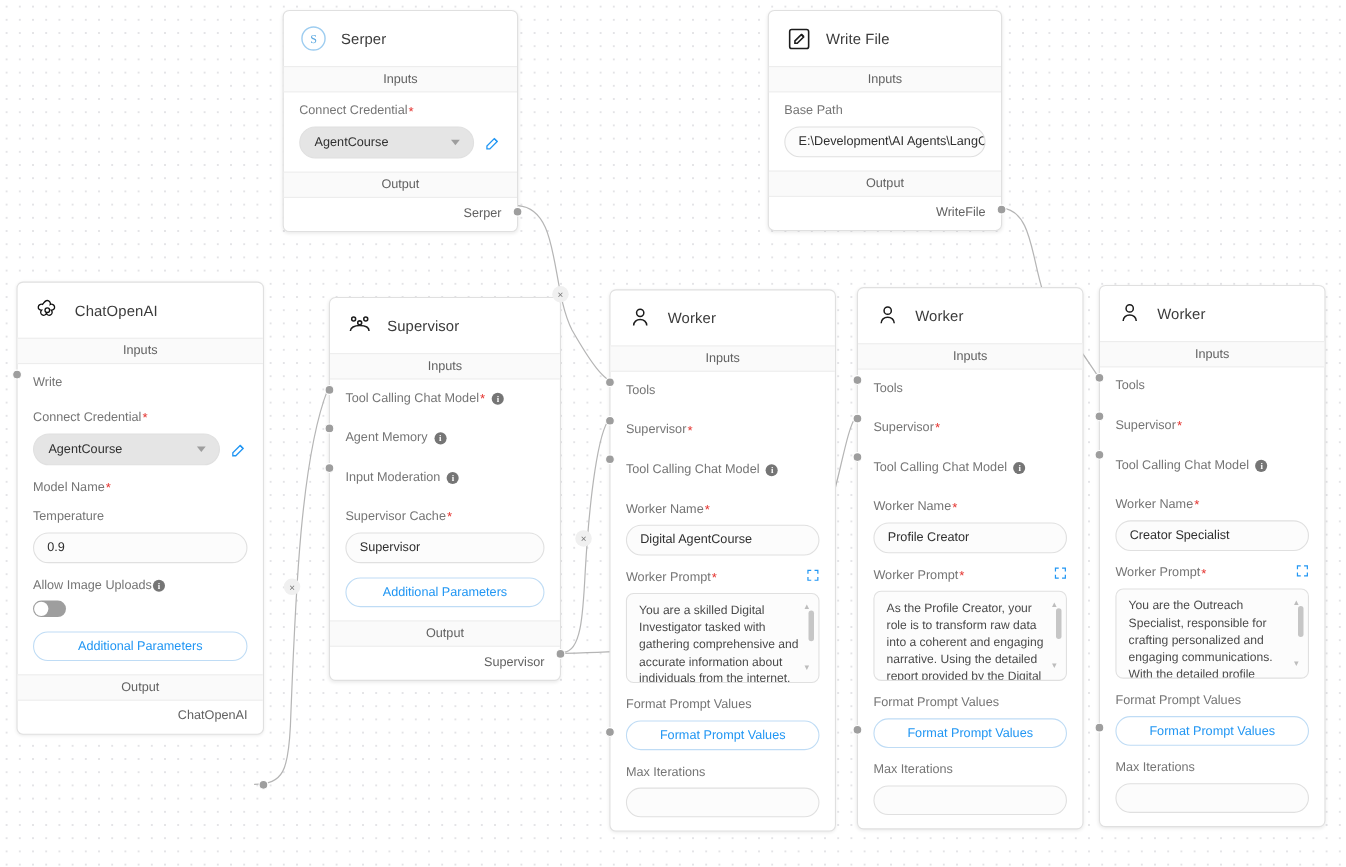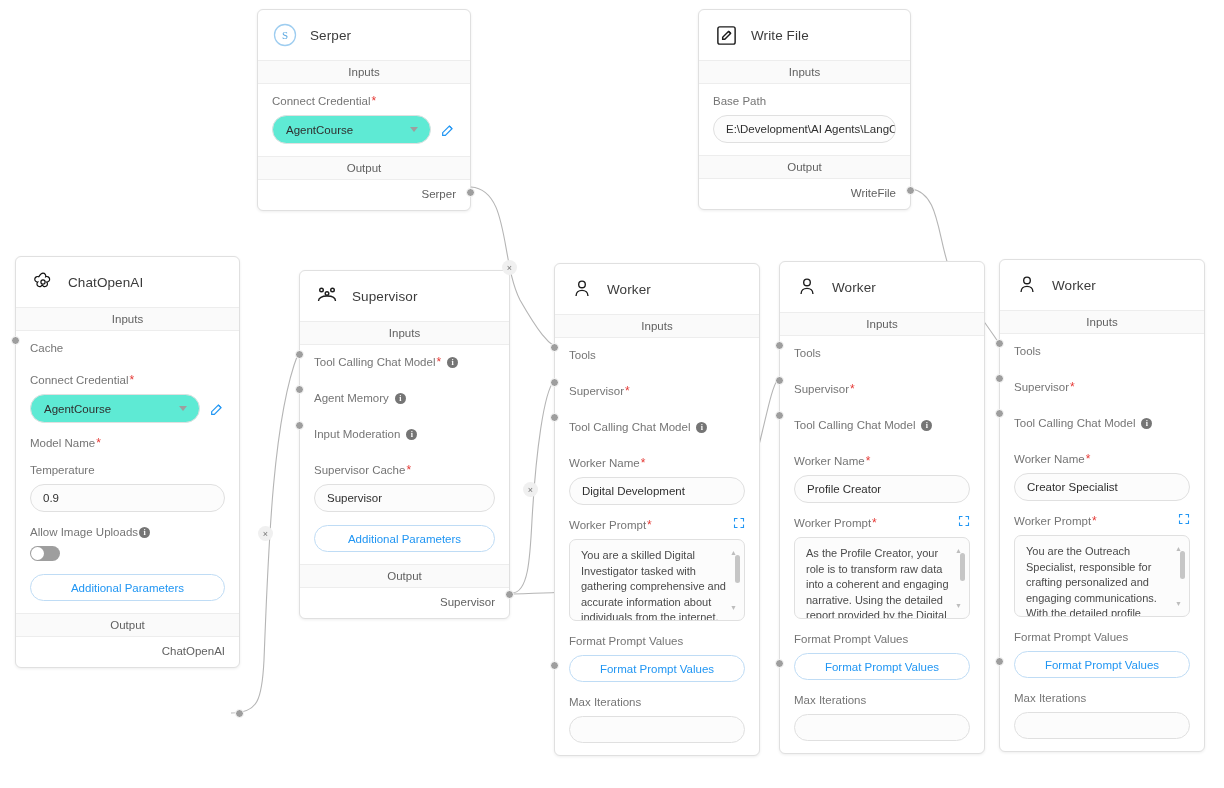--- a/index.html
+++ b/index.html
@@ -63,21 +63,21 @@
     background:#757575;color:#fff;font-size:8px;font-weight:bold;
     font-family:"Liberation Serif", serif;line-height:11px;
   }
   .inputbox{
     border:1px solid #e0e0e0;border-radius:16px;background:#fcfcfc;
     height:28px;display:flex;align-items:center;
     padding:0 12px;font-size:11.5px;color:#2f2f2f;
     box-sizing:border-box;overflow:hidden;white-space:nowrap;
   }
   .selectbox{
-    border:1px solid #e0e0e0;border-radius:16px;background:#5eead4;
+    border:1px solid #e0e0e0;border-radius:16px;background:#e5e5e5;
     height:29px;display:flex;align-items:center;justify-content:space-between;
     padding:0 10px 0 13px;font-size:11.5px;color:#2f2f2f;box-sizing:border-box;
   }
   .caret{
     width:0;height:0;border-left:4px solid transparent;border-right:4px solid transparent;
     border-top:5px solid #9e9e9e;margin-right:2px;
   }
   .cred-row{display:flex;align-items:center;gap:9px;}
   .cred-row .selectbox{flex:1;}
   .edit-ico{flex:0 0 16px;display:flex;align-items:center;justify-content:center;cursor:pointer;}
@@ -215,21 +215,21 @@
       <svg width="24" height="24" viewBox="0 0 24 24" fill="none" stroke="#111" stroke-width="1.2">
         <path d="M12 3.2c1.9 0 3.2 1.9 2.7 3.6 1.7-.8 3.6.3 3.9 2.1.3 1.8-1.3 3.2-2.9 3.1 1.2 1.3.9 3.4-.7 4.3-1.6.9-3.4-.1-3.8-1.7-.4 1.6-2.2 2.6-3.8 1.7-1.6-.9-1.9-3-.7-4.3-1.6.1-3.2-1.3-2.9-3.1.3-1.8 2.2-2.9 3.9-2.1C8.8 5.1 10.1 3.2 12 3.2z"></path>
         <circle cx="12" cy="12" r="2.1"></circle>
       </svg>
     </span>
     <span class="node-title">ChatOpenAI</span>
   </div>
   <div class="section-bar">Inputs</div>
   <div class="body">
     <div class="field" style="margin-bottom:18px;">
-      <div class="lbl no-mb">Cache</div>
+      <div class="lbl no-mb">Write</div>
     </div>
     <div class="field">
       <div class="lbl">
         <span>Connect Credential</span>
           <span class="req">*</span>
       </div>
       <div class="cred-row">
         <div class="selectbox">
           <span>AgentCourse</span>
           <span class="caret"></span>
@@ -350,21 +350,21 @@
       <div class="lbl no-mb">
         <span>Tool Calling Chat Model</span>
         <span class="info-i" style="margin-left:5px;">i</span>
       </div>
     </div>
     <div class="field">
       <div class="lbl">
         <span>Worker Name</span>
           <span class="req">*</span>
       </div>
-      <div class="inputbox">Digital Development</div>
+      <div class="inputbox">Digital AgentCourse</div>
     </div>
     <div class="field prompt-head">
       <div class="lbl">
         <span>Worker Prompt</span>
           <span class="req">*</span>
         <span class="expand-ico">
           <svg width="12" height="12" viewBox="0 0 24 24" fill="none" stroke="#2196f3" stroke-width="2.2">
               <path d="M3 9V3h6"></path>
               <path d="M21 9V3h-6"></path>
               <path d="M3 15v6h6"></path>

